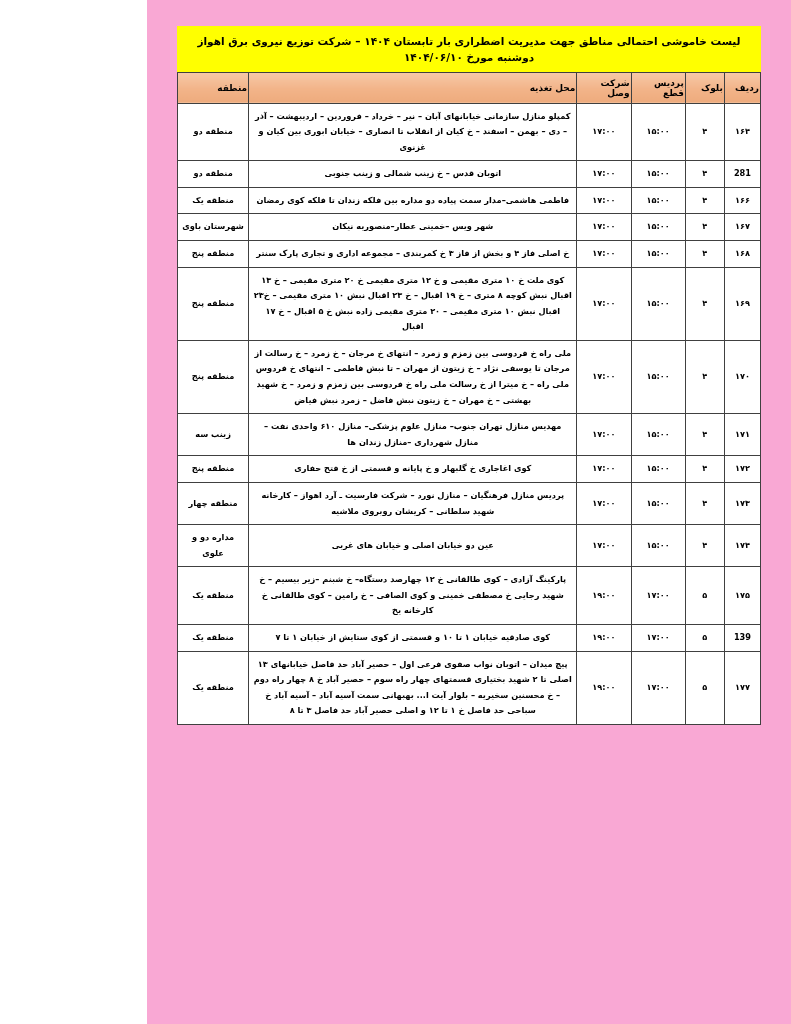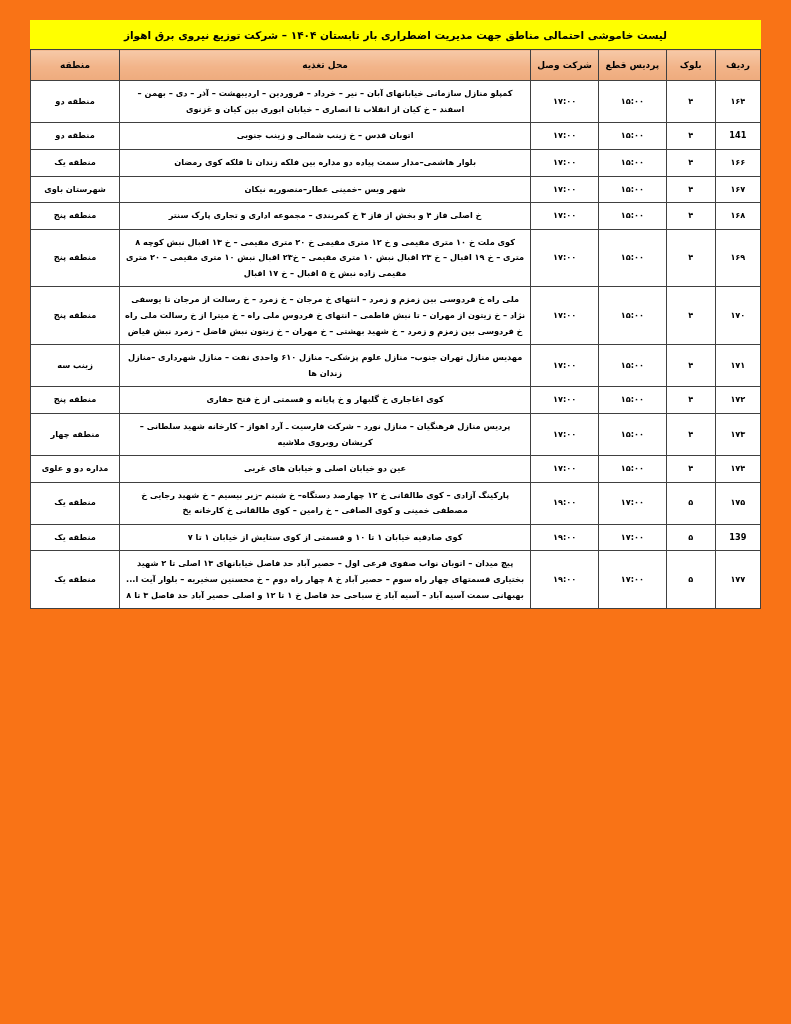--- a/index.html
+++ b/index.html
@@ -9,25 +9,25 @@
     background: #ffffff;
   }
   body {
     width: 791px;
     height: 1024px;
     font-family: "DejaVu Sans", "Liberation Sans", sans-serif;
     direction: rtl;
   }
   .page {
     position: relative;
-    width: 791px;
+    width: 644px;
     height: 1024px;
     box-sizing: border-box;
-    padding: 20px 30px 0 30px;
-    background: #f97316;
+    padding: 26px 30px 0 30px;
+    background: #f9a8d4;
   }
   
   .title-banner {
     background: #FFFF00;
     width: 100%;
     box-sizing: border-box;
     padding: 7px 4px 6px 4px;
     text-align: center;
   }
   .title-line1,
@@ -52,21 +52,21 @@
     border: 1px solid #404040;
     color: #000000;
     vertical-align: middle;
   }
   table.outage thead th {
     background: linear-gradient(to bottom, #f6c9a8 0%, #f2b489 55%, #eeab7d 100%);
     font-size: 9px;
     font-weight: bold;
     height: 26px;
     padding: 2px 1px;
-    text-align: center;
+    text-align: right;
   }
   table.outage tbody td {
     background: #ffffff;
     font-size: 8.2px;
     font-weight: bold;
     padding: 5px 4px;
     text-align: center;
     line-height: 1.9;
   }
   td.cell-feed {
@@ -82,20 +82,21 @@
 
   .num { font-variant-numeric: normal; }
 </style>
 </head>
 <body>
 
 <div class="page">
 
   <div class="title-banner">
     <div class="title-line1">لیست خاموشی احتمالی مناطق جهت مدیریت اضطراری بار تابستان ۱۴۰۴ – شرکت توزیع نیروی برق اهواز</div>
+    <div class="title-line2">دوشنبه مورخ ۱۴۰۴/۰۶/۱۰</div>
   </div>
 
   <table class="outage">
     <colgroup>
       <col class="c-radif">
       <col class="c-block">
       <col class="c-off">
       <col class="c-on">
       <col class="c-feed">
       <col class="c-region">
@@ -113,33 +114,33 @@
     <tbody>
       <tr>
         <td class="num">۱۶۴</td>
         <td class="num">۴</td>
         <td class="num">۱۵:۰۰</td>
         <td class="num">۱۷:۰۰</td>
         <td class="cell-feed">کمپلو منازل سازمانی خیابانهای آبان – نیر – خرداد – فروردین – اردیبهشت – آذر – دی – بهمن – اسفند – خ کیان از انقلاب تا انصاری – خیابان ابوری بین کیان و غزنوی</td>
         <td>منطقه دو</td>
       </tr>
       <tr>
-        <td class="num">141</td>
+        <td class="num">281</td>
         <td class="num">۴</td>
         <td class="num">۱۵:۰۰</td>
         <td class="num">۱۷:۰۰</td>
         <td class="cell-feed">اتوبان قدس – خ زینب شمالی و زینب جنوبی</td>
         <td>منطقه دو</td>
       </tr>
       <tr>
         <td class="num">۱۶۶</td>
         <td class="num">۴</td>
         <td class="num">۱۵:۰۰</td>
         <td class="num">۱۷:۰۰</td>
-        <td class="cell-feed">بلوار هاشمی–مدار سمت پیاده دو مداره بین فلکه زندان تا فلکه کوی رمضان</td>
+        <td class="cell-feed">فاطمی هاشمی–مدار سمت پیاده دو مداره بین فلکه زندان تا فلکه کوی رمضان</td>
         <td>منطقه یک</td>
       </tr>
       <tr>
         <td class="num">۱۶۷</td>
         <td class="num">۴</td>
         <td class="num">۱۵:۰۰</td>
         <td class="num">۱۷:۰۰</td>
         <td class="cell-feed">شهر ویس –خمینی عطار–منصوریه نیکان</td>
         <td>شهرستان باوی</td>
       </tr>

